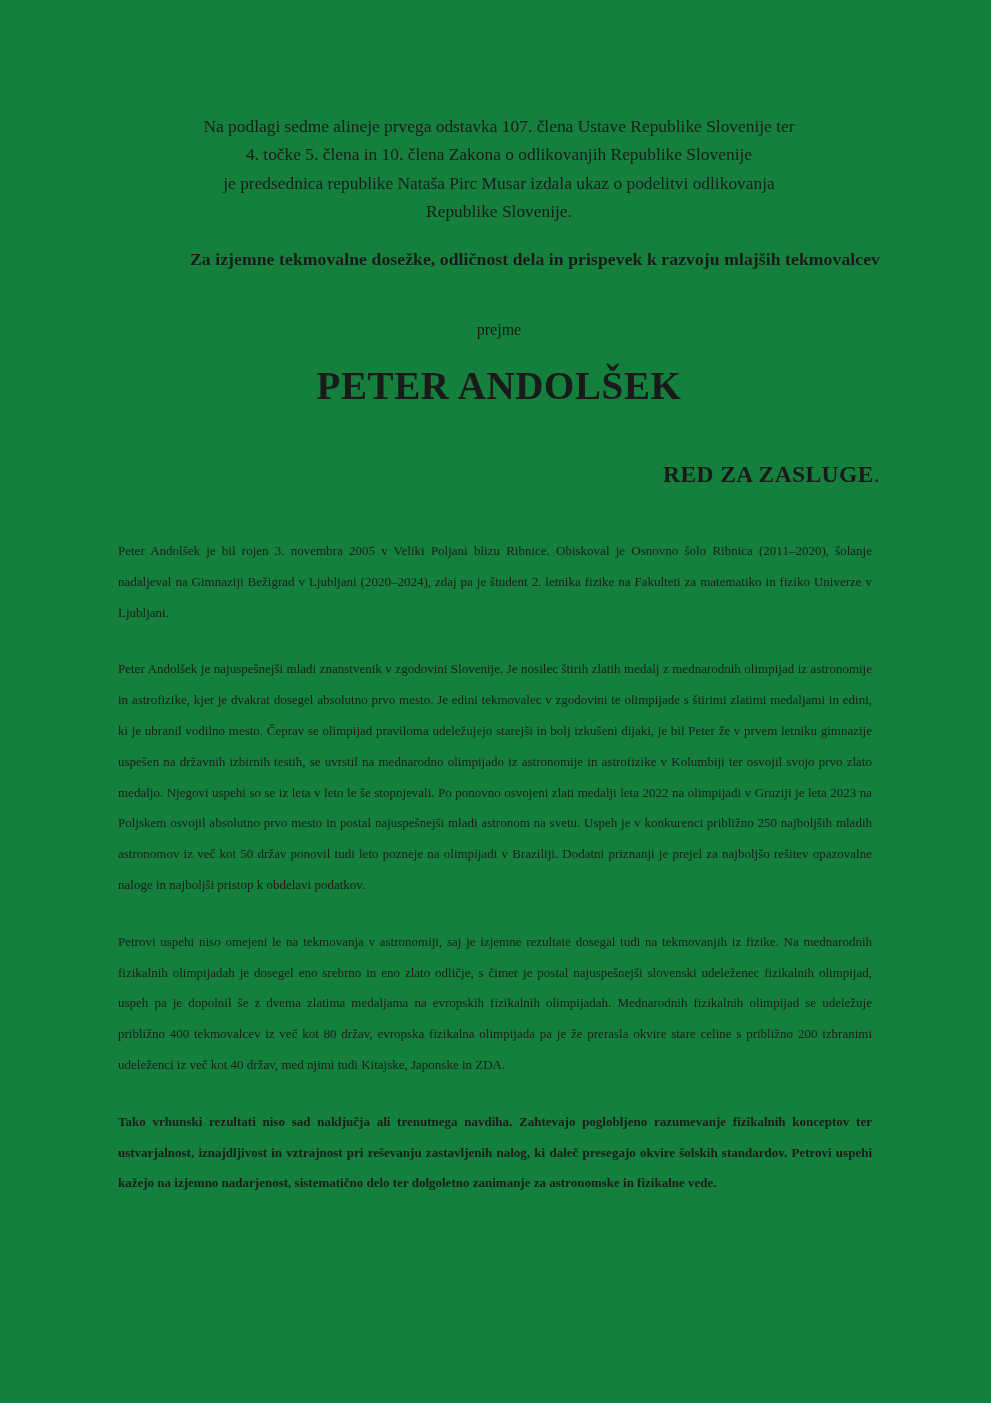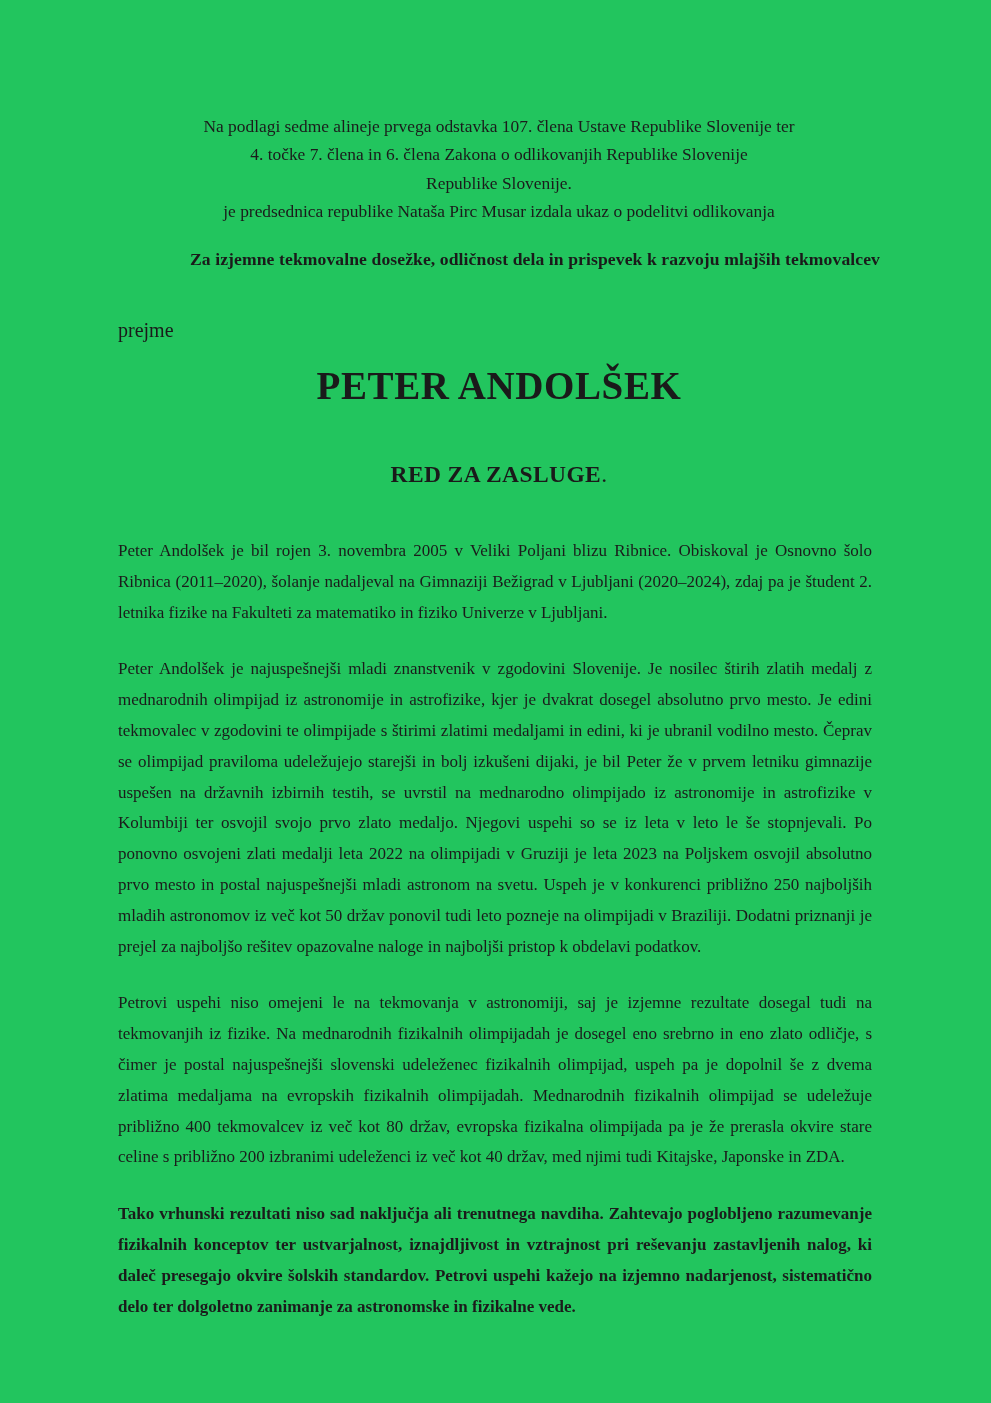--- a/index.html
+++ b/index.html
@@ -14,21 +14,21 @@
     font-family: "Liberation Serif", "DejaVu Serif", serif;
     color: #1a1a1a;
     -webkit-font-smoothing: antialiased;
   }
   .page {
     position: relative;
     width: 991px;
     height: 1403px;
     box-sizing: border-box;
     padding: 0;
-    background: #22c55e;
+    background: #15803d;
     overflow: hidden;
   }
 
   
   .preamble {
     position: absolute;
     left: 118px;
     top: 112px;
     width: 762px;
     text-align: center;
@@ -53,22 +53,22 @@
     line-height: 27px;
     letter-spacing: 0.1px;
   }
 
   
   .prejme {
     position: absolute;
     left: 118px;
     top: 318px;
     width: 762px;
-    text-align: left;
-    font-size: 20px;
+    text-align: center;
+    font-size: 16px;
     line-height: 24px;
   }
 
   
   .recipient {
     position: absolute;
     left: 118px;
     top: 363px;
     width: 762px;
     text-align: center;
@@ -78,61 +78,61 @@
     letter-spacing: 0.6px;
     font-family: Liberation Serif, serif;
   }
 
   
   .award {
     position: absolute;
     left: 118px;
     top: 459px;
     width: 762px;
-    text-align: center;
+    text-align: right;
     font-size: 23.5px;
     line-height: 30px;
     font-weight: bold;
     letter-spacing: 0.4px;
   }
   .award .period {
     font-weight: normal;
   }
 
   
   .body-copy {
     position: absolute;
     left: 118px;
     top: 536px;
     width: 762px;
   }
   .body-copy p {
     margin: 0 8px 26px 0;
     text-align: justify;
     text-justify: inter-word;
-    font-size: 17px;
+    font-size: 13px;
     line-height: 30.8px;
     color: #1b1b1b;
     hyphens: none;
   }
   .body-copy p:last-child {
     margin-bottom: 0;
     font-weight: bold;
   }
 </style>
 </head>
 <body>
 
 <div class="page">
 
   <div class="preamble">
     <span class="line">Na podlagi sedme alineje prvega odstavka 107. člena Ustave Republike Slovenije ter</span>
-    <span class="line">4. točke 7. člena in 6. člena Zakona o odlikovanjih Republike Slovenije</span>
+    <span class="line">4. točke 5. člena in 10. člena Zakona o odlikovanjih Republike Slovenije</span>
+    <span class="line">je predsednica republike Nataša Pirc Musar izdala ukaz o podelitvi odlikovanja</span>
     <span class="line">Republike Slovenije.</span>
-    <span class="line">je predsednica republike Nataša Pirc Musar izdala ukaz o podelitvi odlikovanja</span>
   </div>
 
   <div class="citation">Za izjemne tekmovalne dosežke, odličnost dela in prispevek k razvoju mlajših tekmovalcev</div>
 
   <div class="prejme">prejme</div>
 
   <div class="recipient">PETER ANDOLŠEK</div>
 
   <div class="award">
     <span>RED ZA ZASLUGE</span><span class="period">.</span>

